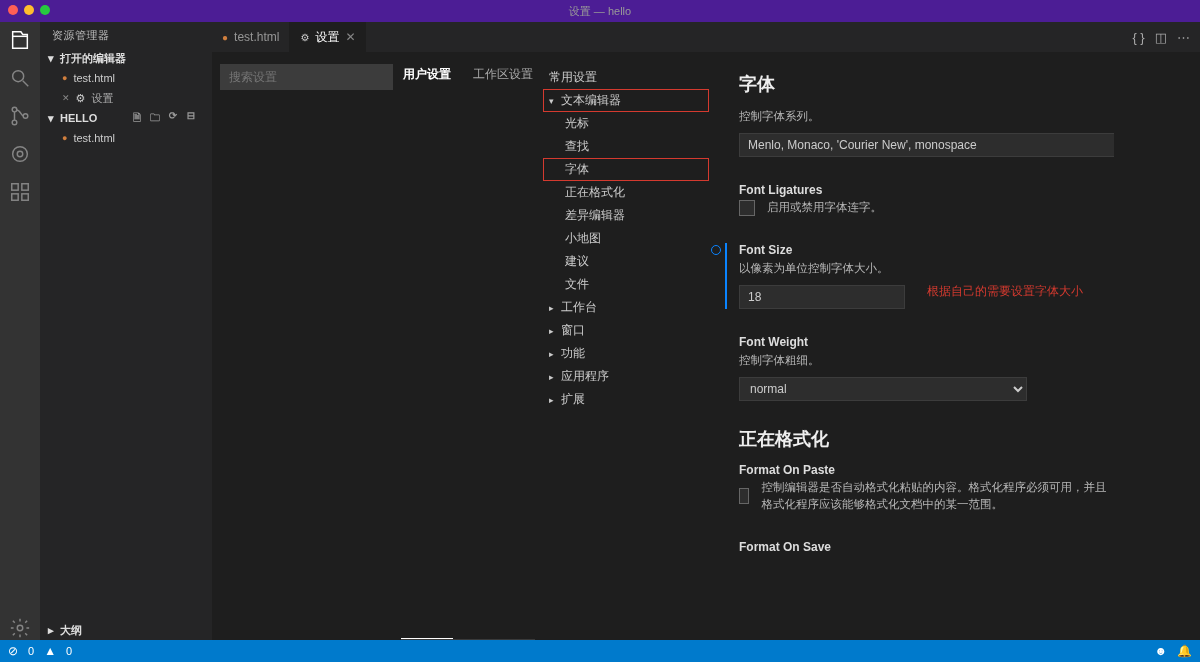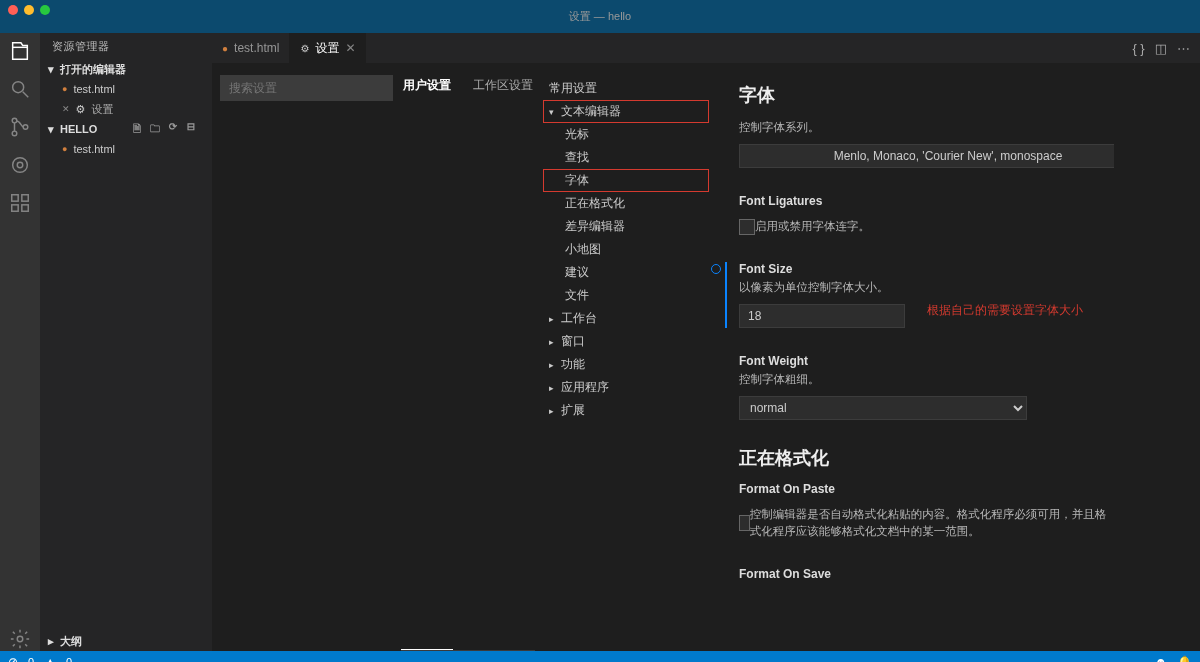--- a/index.html
+++ b/index.html
@@ -1,19 +1,19 @@
 <!DOCTYPE html>
 <html><head>
 <meta charset="utf-8">
 <style>
 * { box-sizing: border-box; margin: 0; padding: 0; font-family: -apple-system, "Segoe UI", "Microsoft YaHei", sans-serif; }
 html, body { width: 1200px; height: 662px; overflow: hidden; background: #1e1e1e; color: #ccc; font-size: 12px; }
 
 
-.titlebar { height: 33px; background: #0c4a6e; display: flex; align-items: center; position: relative; }
+.titlebar { height: 22px; background: #4c1d95; display: flex; align-items: center; position: relative; }
 .traffic { position: absolute; left: 8px; top: 5px; display: flex; gap: 6px; }
 .tl { width: 10px; height: 10px; border-radius: 50%; }
 .tl.red { background: #ff5f56; } .tl.yellow { background: #ffbd2e; } .tl.green { background: #27c93f; }
 .titlebar .title { margin: 0 auto; font-size: 11px; color: #999; }
 
 
 .shell { display: flex; height: 618px; }
 .activitybar { width: 40px; background: #333333; display: flex; flex-direction: column; align-items: center; padding-top: 6px; gap: 14px; }
 .activitybar .aicon { width: 24px; height: 24px; display: flex; align-items: center; justify-content: center; color: #858585; }
 .activitybar .aicon.active { color: #fff; }
@@ -57,23 +57,23 @@
 .toc .toc-item.lvl0 { font-weight: normal; }
 .toc .toc-item .caret { width:8px; font-size:9px; color:#ccc; }
 .toc .toc-item.hl { outline: 1.5px solid #d43a2f; outline-offset: -1px; }
 
 .settings-list { flex:1; overflow:auto; padding: 2px 0 0 30px; }
 .group-title { font-size: 18px; font-weight: bold; color: #eee; margin: 6px 0 12px; }
 .setting { margin: 0 0 26px 0; max-width: 600px; position:relative; }
 .setting .label { font-size: 12px; color: #ddd; font-weight: bold; }
 .setting .desc { font-size: 11.5px; color: #b7b7b7; margin-top: 3px; line-height:1.5; }
 .setting input[type=text] { margin-top: 8px; height: 24px; background: #2d2d2d; border: 1px solid #3c3c3c; color:#ccc; padding:0 8px; font-size:12px; }
-.setting input.w-full { width: 418px; text-align: center; }
+.setting input.w-full { width: 418px; }
 .setting select { margin-top: 8px; height: 24px; width: 288px; background: #2d2d2d; border: 1px solid #3c3c3c; color:#ccc; padding:0 6px; font-size:12px; }
-.setting .checkbox-row { margin-top: 10px; display:flex; align-items:center; gap:0; }
+.setting .checkbox-row { margin-top: 2px; display:flex; align-items:center; gap:12px; }
 .setting .checkbox-row .cb { width:16px; height:16px; border:1px solid #666; background:#2d2d2d; display:inline-block; }
 .setting.highlighted::before { content:""; position:absolute; left:-16px; top:2px; width:8px; height:8px; border:1.5px solid #0a84ff; border-radius:50%; }
 .setting.highlighted { border-left: 2px solid #0a84ff; padding-left: 12px; margin-left:-14px;}
 .setting .fontsize-input { width:166px; height:24px; background:#1b1b1b; border:1.5px solid #d43a2f; color:#ccc; padding:0 8px; font-size:12px; margin-top:8px;}
 .annotation { position:absolute; left: 200px; top: 40px; color:#d43a2f; font-size:12px;}
 
 .statusbar { height: 22px; background: #007acc; color: #fff; display:flex; align-items:center; padding:0 8px; font-size:11px; gap:10px;}
 .statusbar .right { margin-left:auto; display:flex; gap:10px; align-items:center;}
 .statusbar .sicon { font-size:12px; }
 </style>

